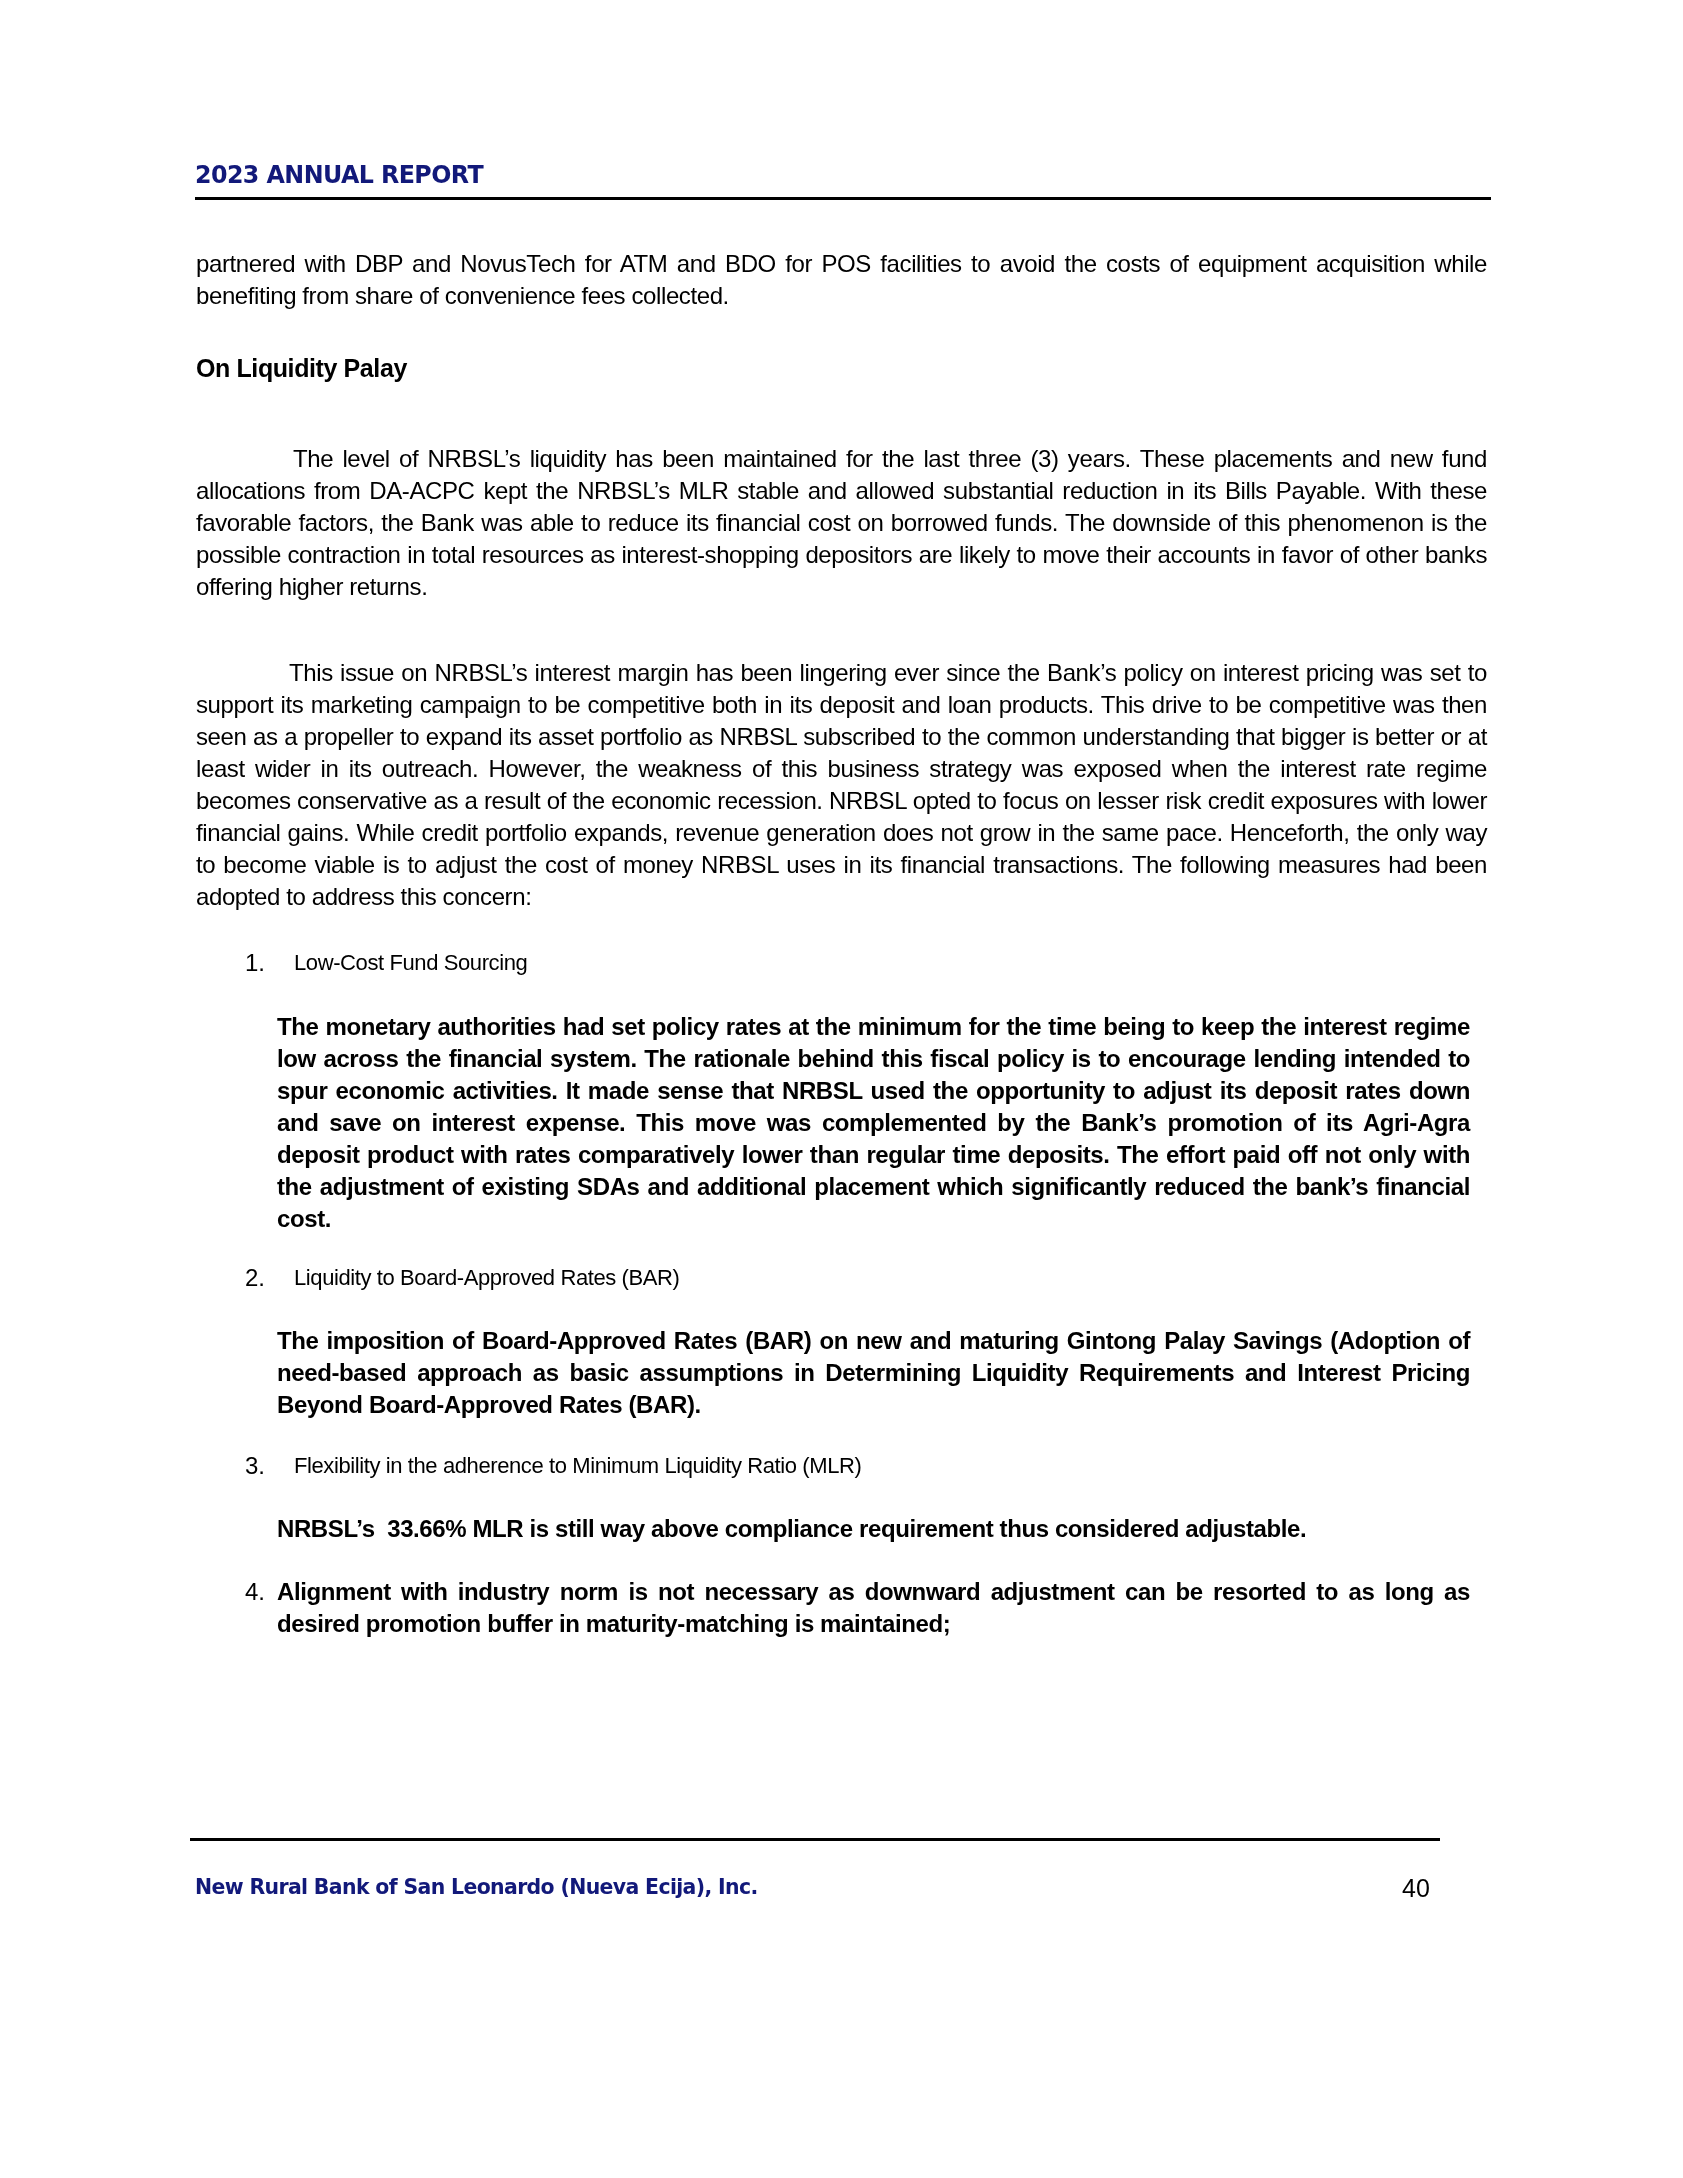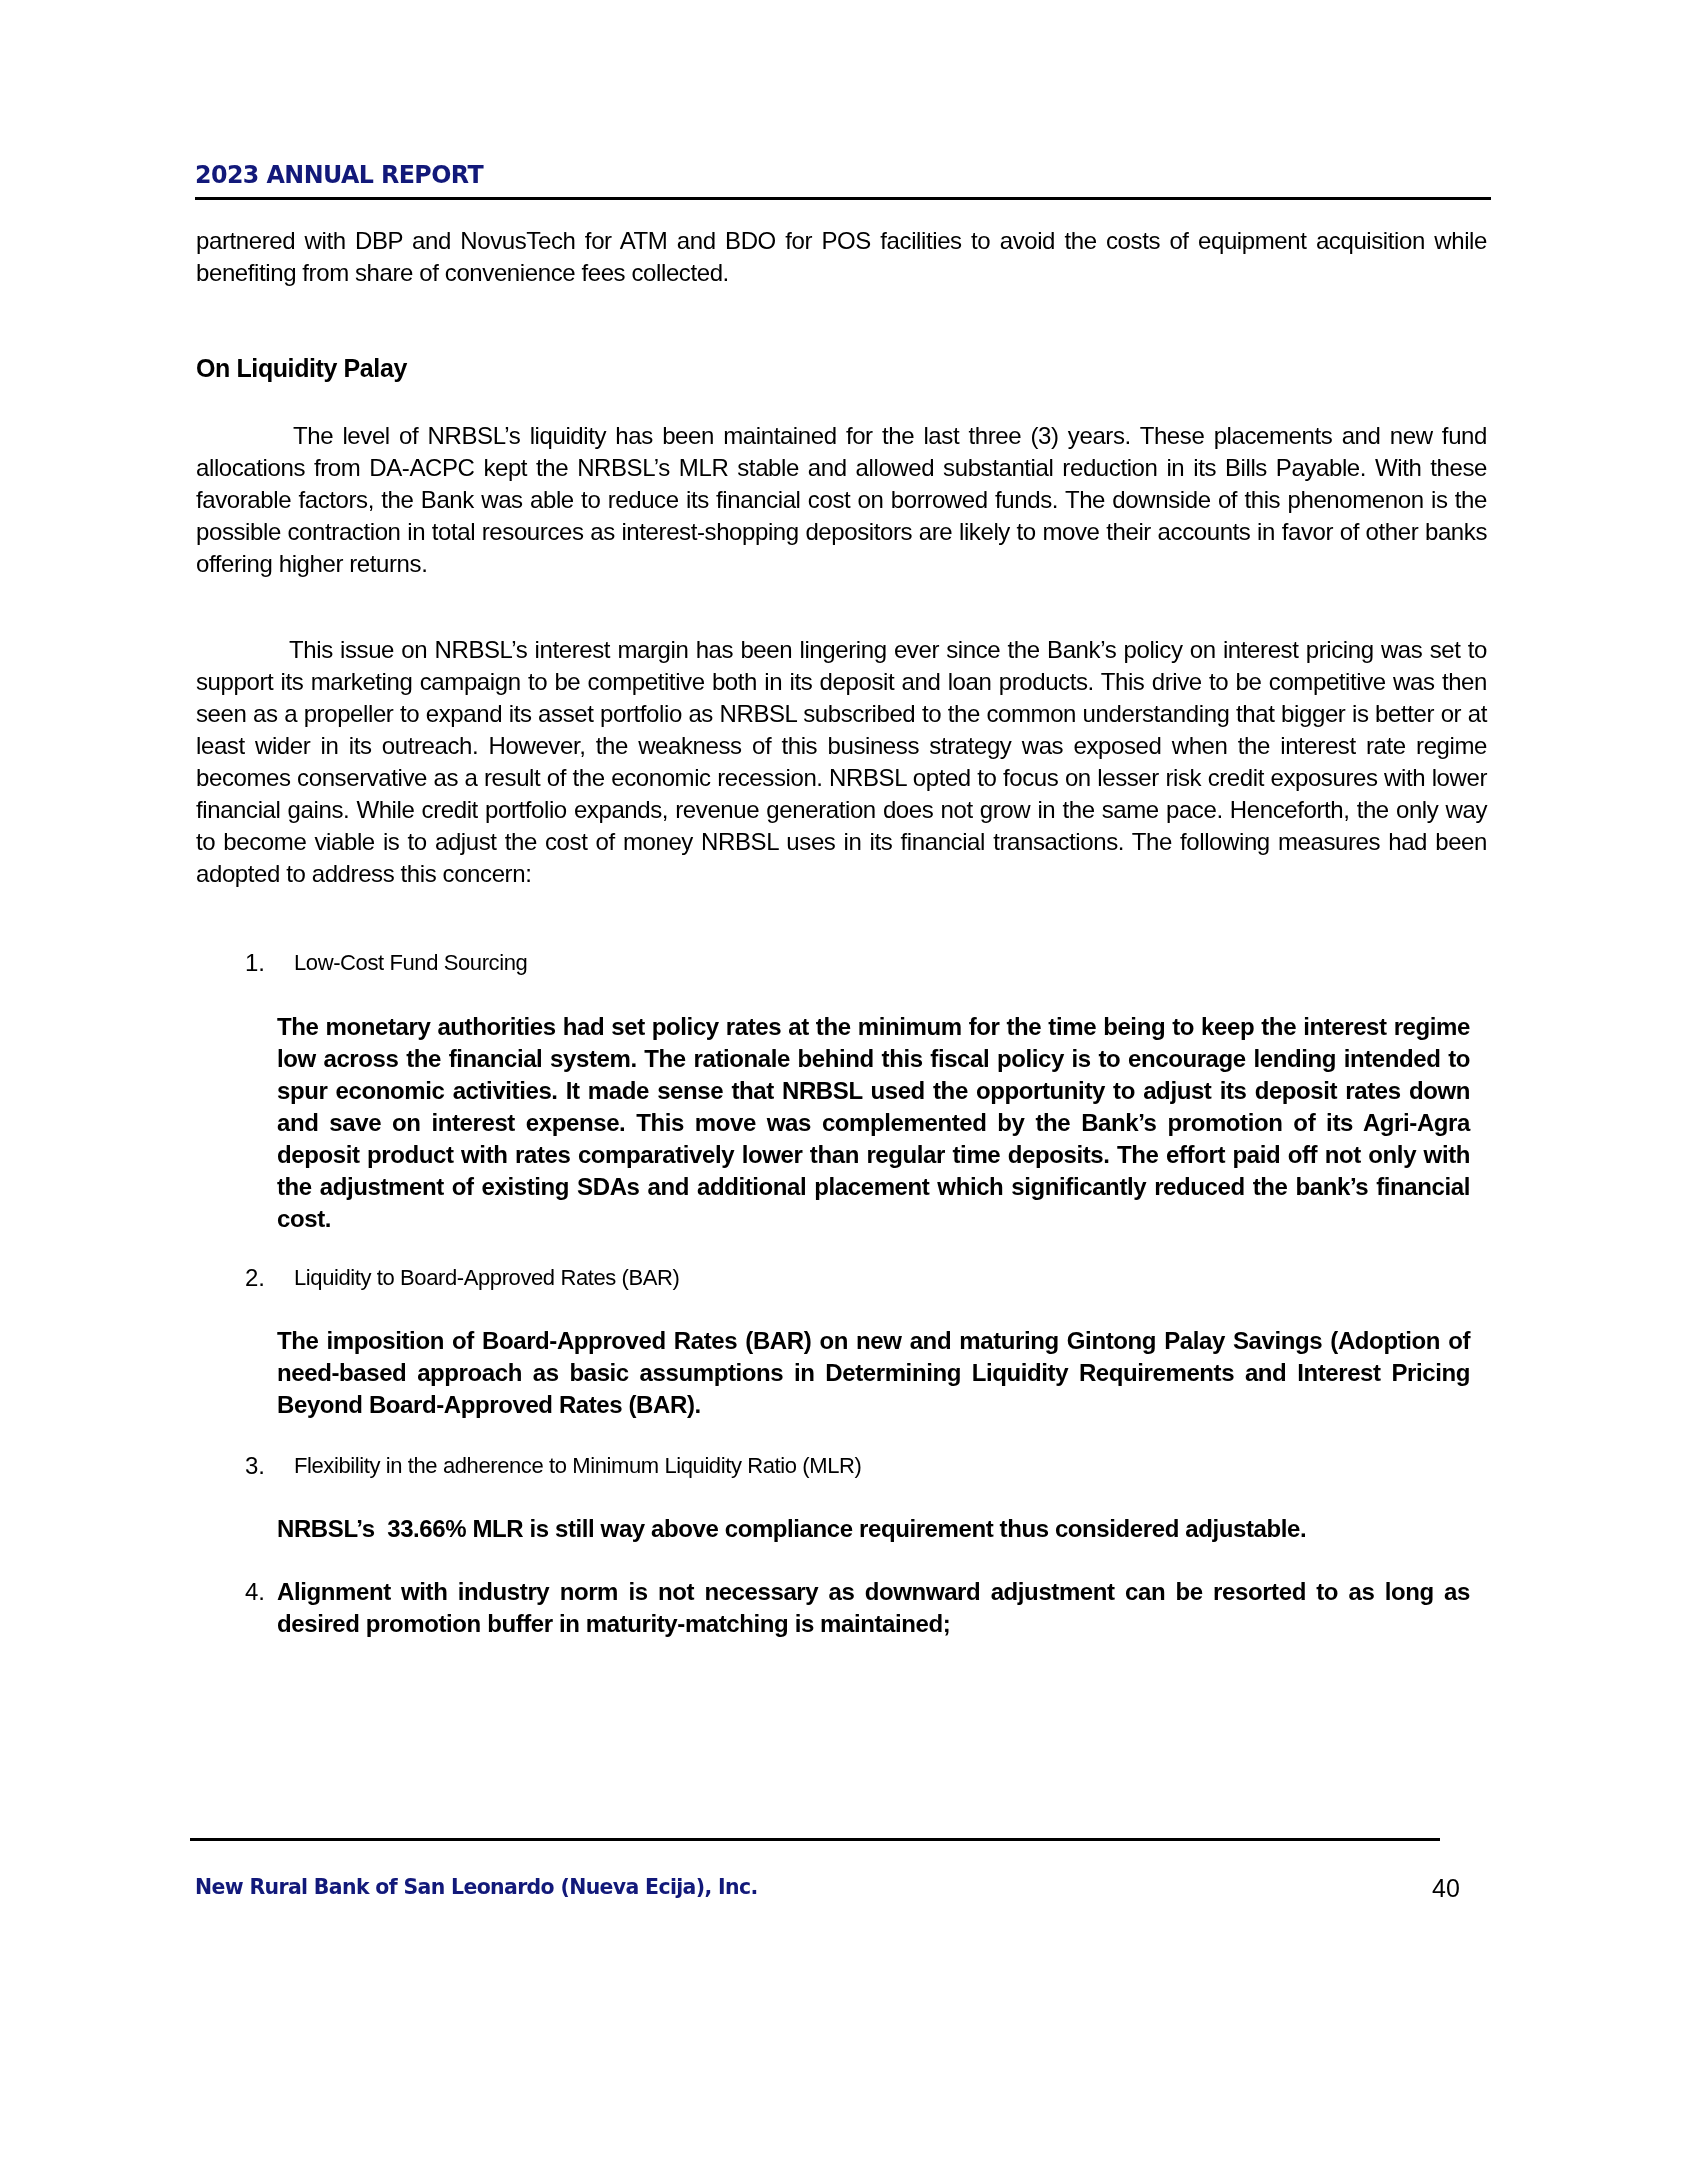--- a/index.html
+++ b/index.html
@@ -4,29 +4,29 @@
 <style>
   html, body { margin: 0; padding: 0; background: #ffffff; }
   body { width: 1683px; height: 2178px; position: relative; overflow: hidden;
          font-family: "Liberation Sans", sans-serif; color: #000; }
   .abs { position: absolute; }
   .hdr { left: 195px; top: 160px; font-size: 25px; font-weight: bold; color: #12197a;
          font-family: "DejaVu Sans", sans-serif; letter-spacing: -0.6px; transform: scaleX(0.95); transform-origin: left; }
   .rule { background: #000; height: 3px; }
   .body-text { font-size: 24px; line-height: 32px; letter-spacing: -0.4px; text-align: justify; }
   .body-text.last { text-align-last: left; }
-  .para { left: 196px; width: 1291px; }
+  .para { left: 196px; width: 1291px; margin-top: 23px; }
   .sub { left: 277px; width: 1193px; font-weight: bold; }
   .indent { text-indent: 97px; }
   .heading { left: 196px; top: 354px; font-size: 25px; font-weight: bold; letter-spacing: -0.4px; }
   .num { left: 245px; font-size: 24px; line-height: 32px; }
   .item-title { left: 294px; font-size: 22px; line-height: 32px; letter-spacing: -0.4px; white-space: nowrap; }
   .footer-text { left: 195px; top: 1874px; font-size: 22px; font-weight: bold; color: #12197a;
                  font-family: "DejaVu Sans", sans-serif; letter-spacing: -0.7px; transform: scaleX(0.93); transform-origin: left; white-space: nowrap; }
-  .page-num { left: 1432px; top: 1874px; font-size: 25px; }
+  .page-num { left: 1402px; top: 1874px; font-size: 25px; }
 </style>
 </head>
 <body>
 
 <div class="abs hdr">2023 ANNUAL REPORT</div>
 <div class="abs rule" style="left:195px; top:197px; width:1296px;"></div>
 
 <div class="abs body-text last para" style="top:225px;">partnered with DBP and NovusTech for ATM and BDO for POS facilities to avoid the costs of equipment acquisition while benefiting from share of convenience fees collected.</div>
 
 <div class="abs heading">On Liquidity Palay</div>

